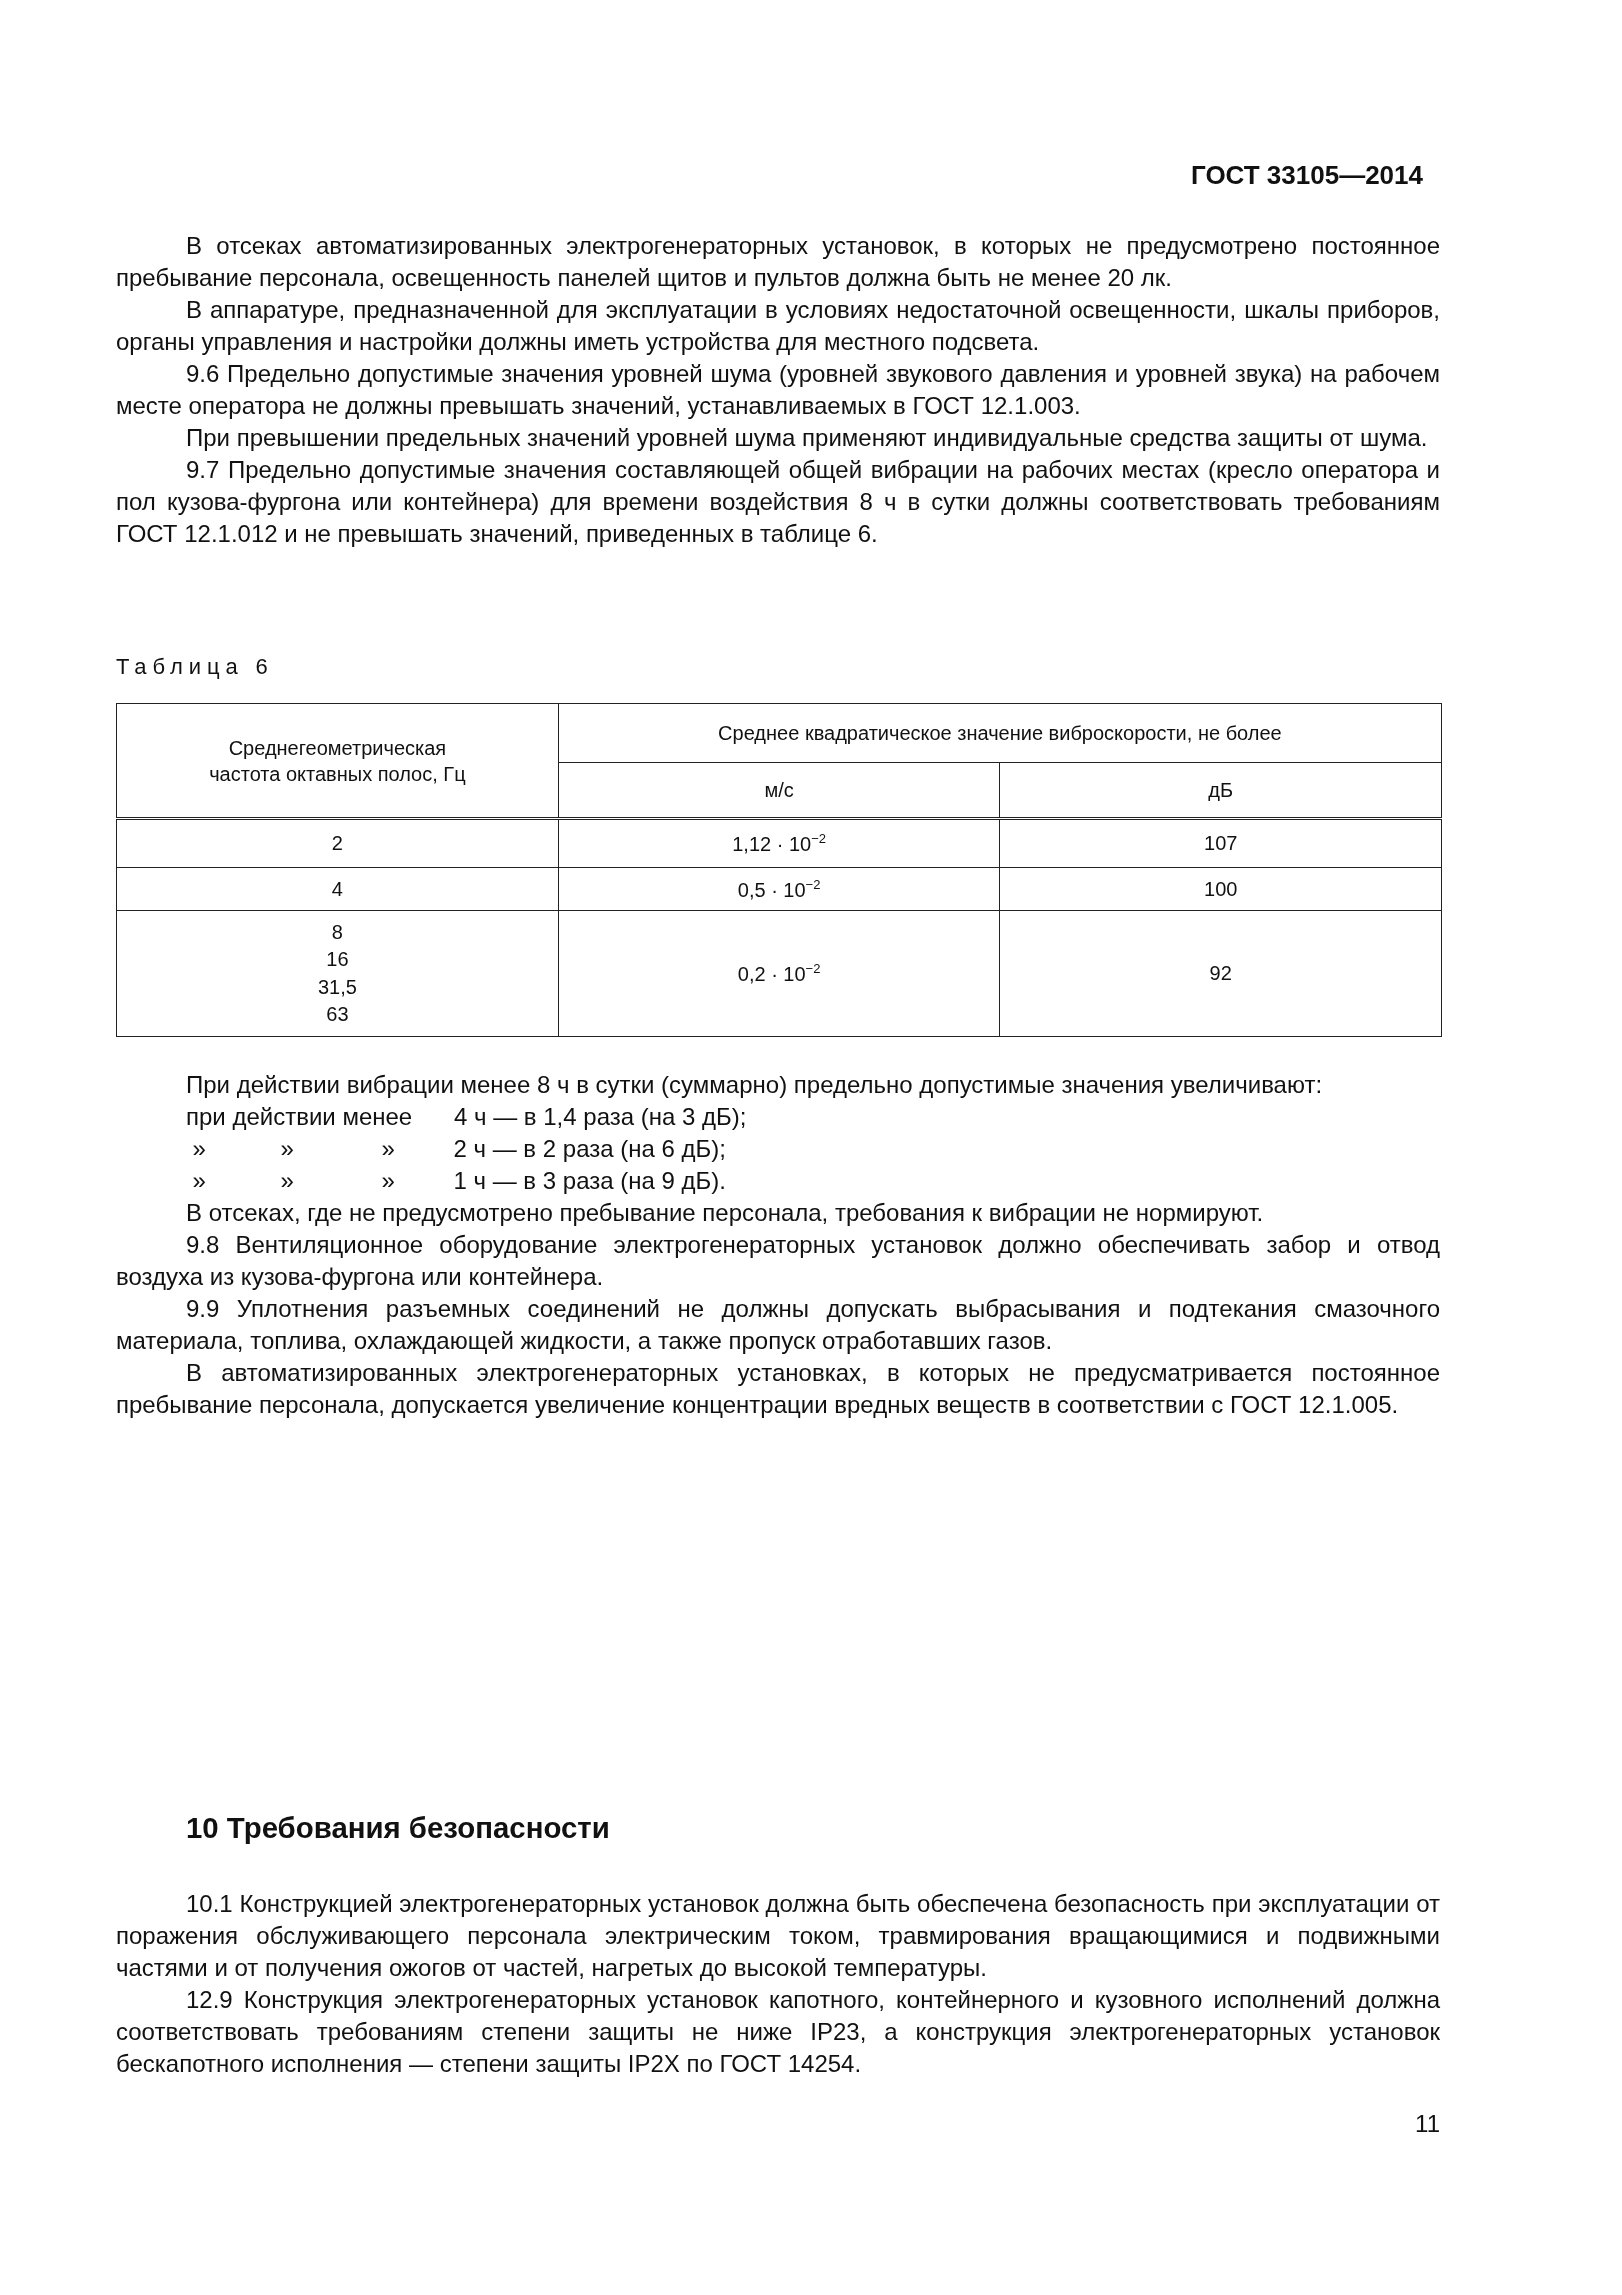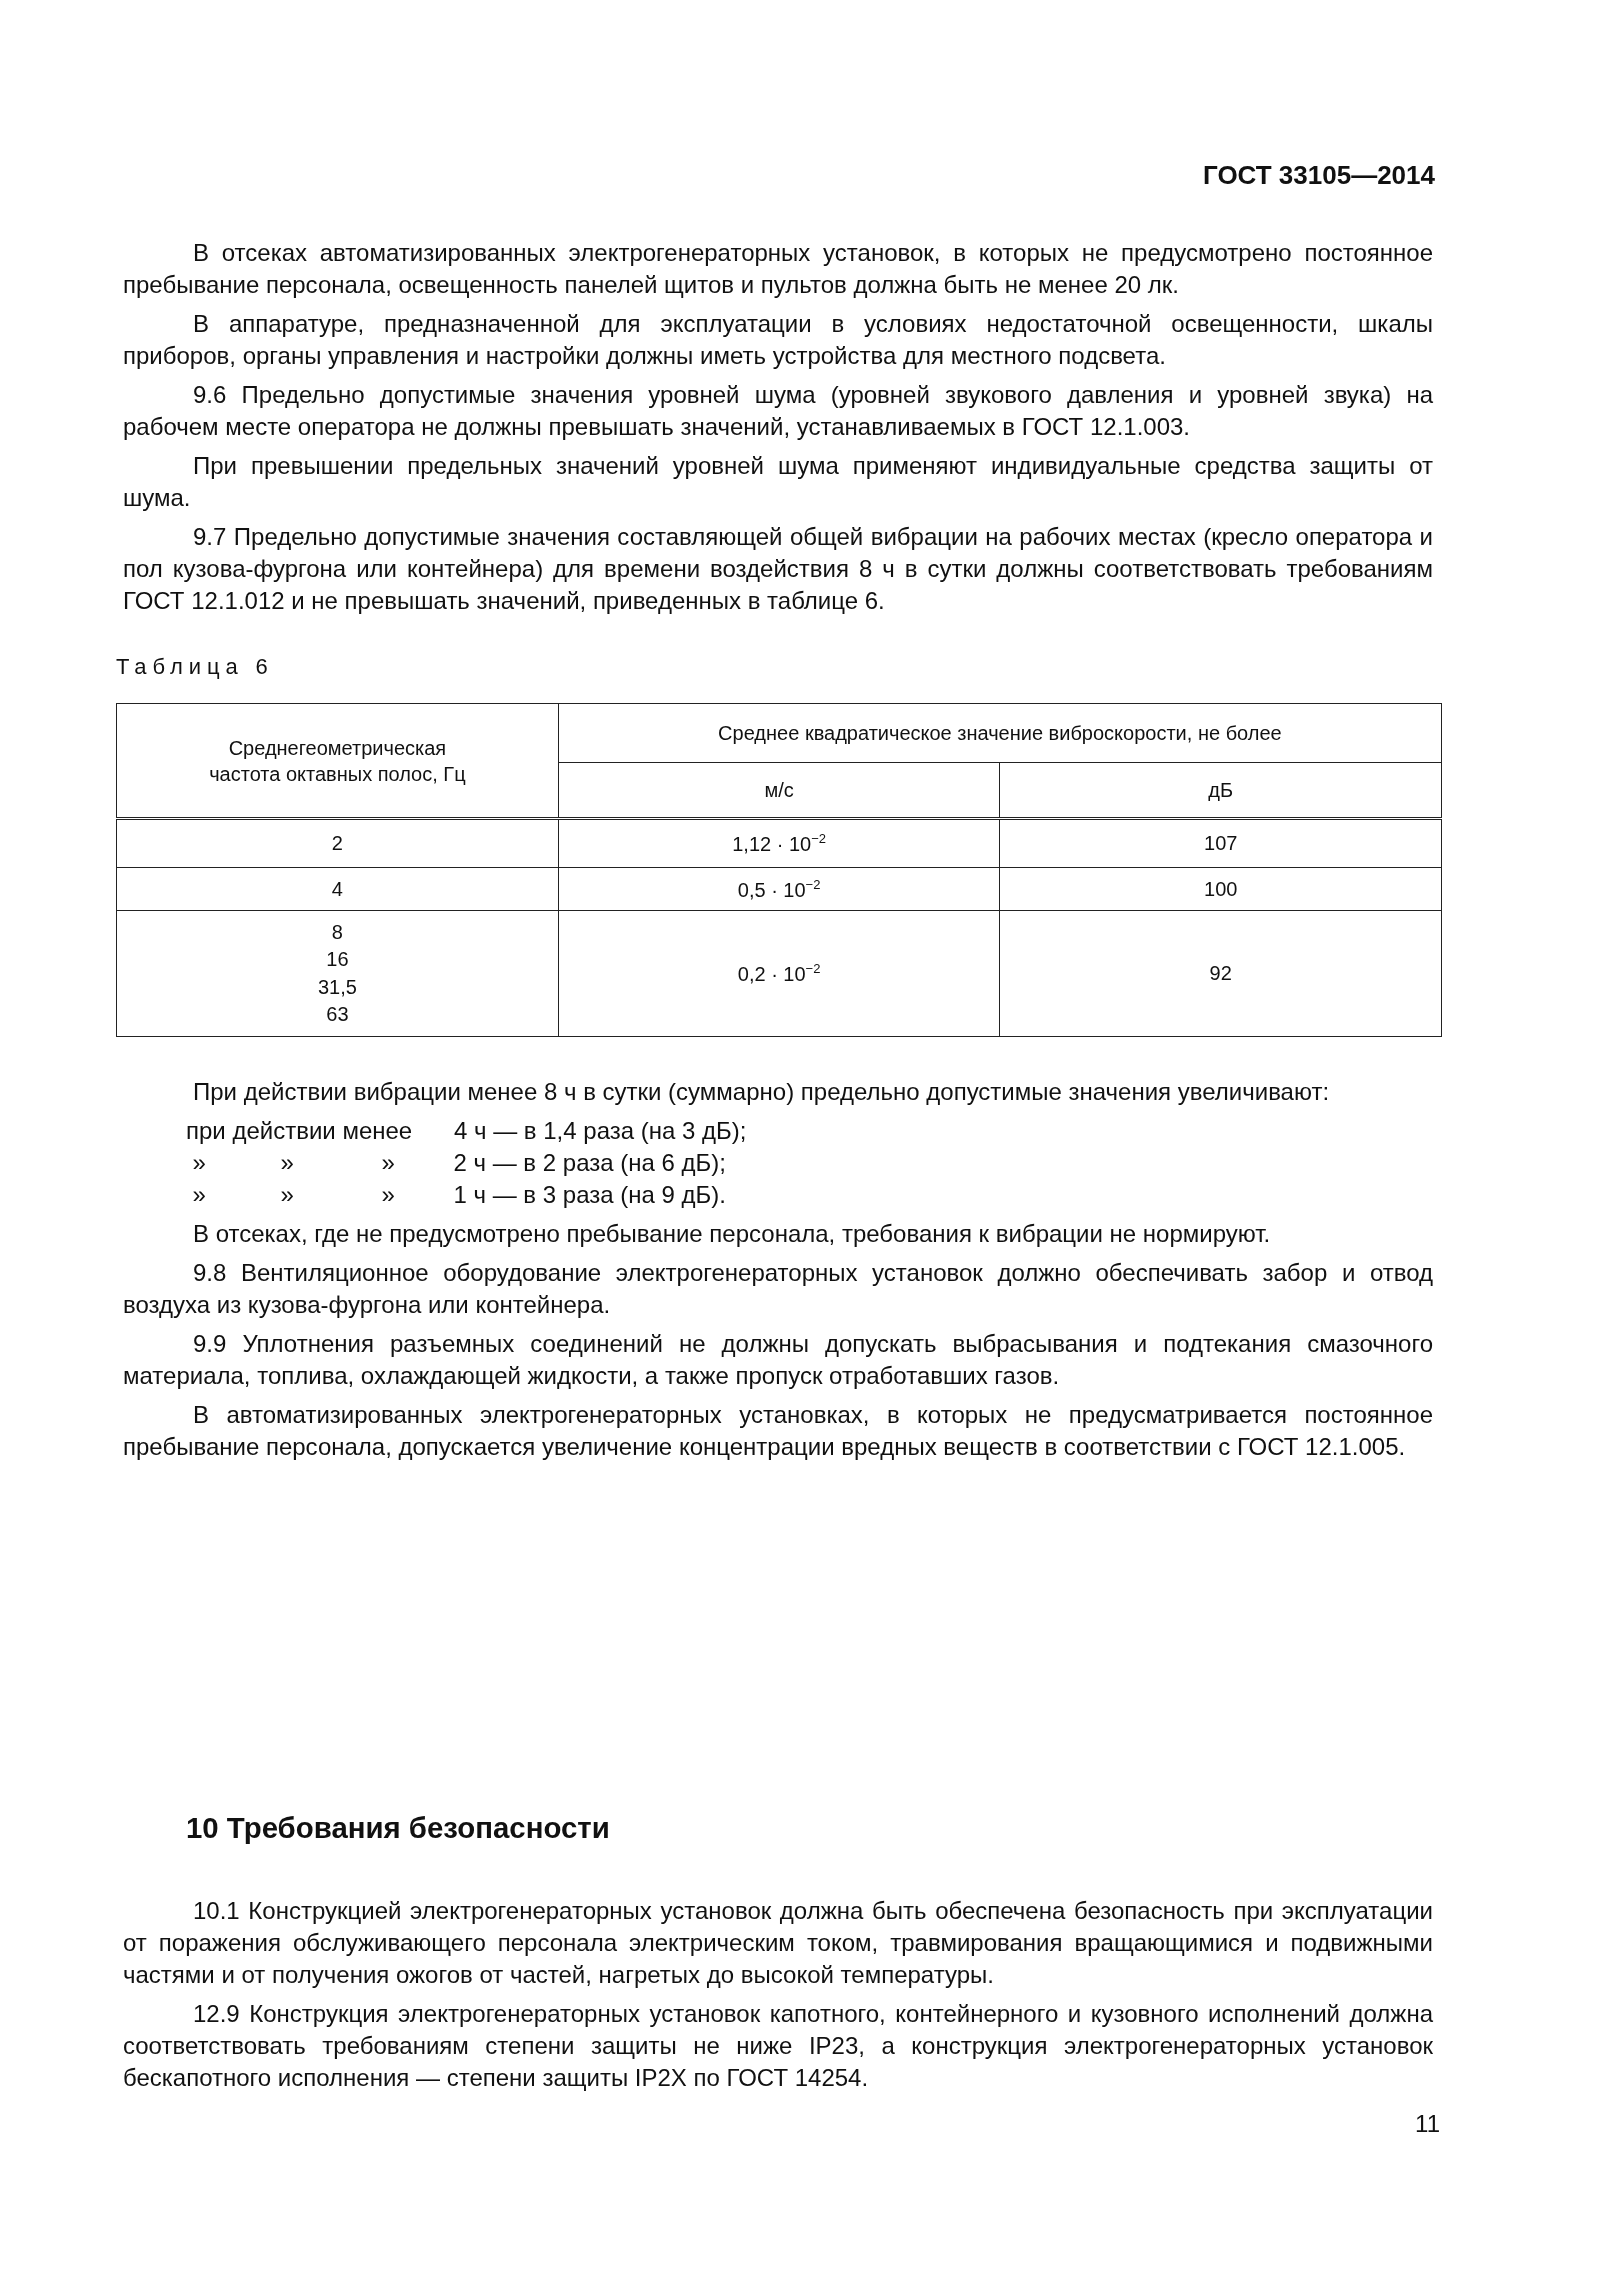--- a/index.html
+++ b/index.html
@@ -1,20 +1,20 @@
 <!DOCTYPE html>
 <html style="font-size:10.5px"><head>
 <meta charset="utf-8">
 <style>
   html, body { margin:0; padding:0; background:#ffffff; }
   body { width:1623px; height:2295px; position:relative; overflow:hidden;
          font-family:"Liberation Sans", sans-serif; color:#111; }
-  .hdr { position:absolute; right:188px; top:160px; font-size:26px; font-weight:bold; }
+  .hdr { position:absolute; right:200px; top:160px; font-size:26px; font-weight:bold; }
   .txt { position:absolute; left:116px; width:1324px; font-size:24px; line-height:32px; text-align:justify; }
-  .p { margin:7px; text-indent:70px; }
+  .p { margin:0; text-indent:70px; }
   .caption { position:absolute; left:116px; top:654px; font-size:22px; letter-spacing:5.9px; }
   table { position:absolute; left:116px; top:703px; width:1326px; border-collapse:collapse; font-size:20px; }
   td, th { border:1.3px solid #222; text-align:center; font-weight:normal; padding:0; }
   .dbl td { border-top:3.9px double #222; }
   sup { font-size:13px; }
   .list-row { display:flex; }
   .h2 { position:absolute; left:186px; top:1811px; font-size:29.4px; font-weight:bold; }
   .pageno { position:absolute; right:183px; top:2110px; font-size:24px; }
 </style>
 </head>

